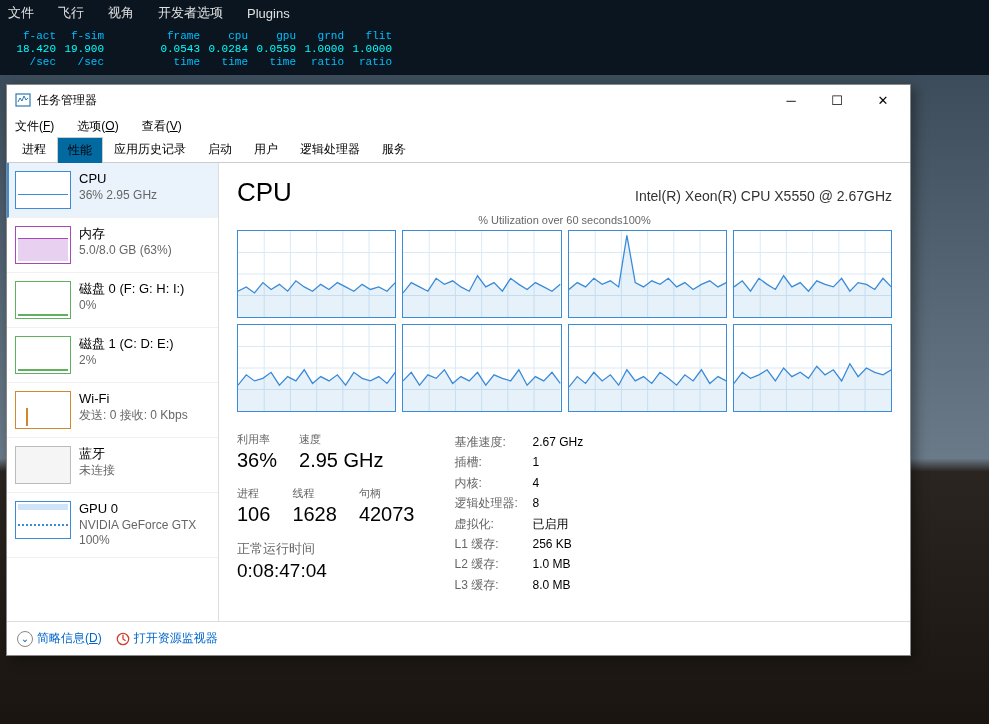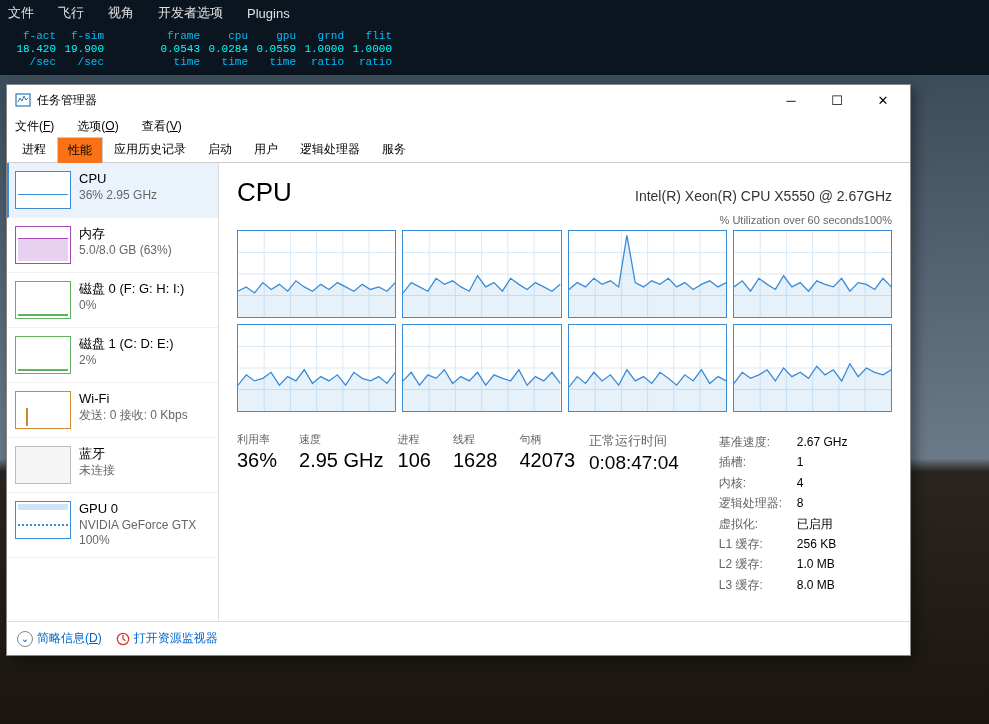--- a/index.html
+++ b/index.html
@@ -19,21 +19,21 @@
 
 .tm-window { position:absolute; left:6px; top:84px; width:905px; height:572px; background:#fff; border:1px solid #888; box-shadow:4px 4px 12px rgba(0,0,0,0.4); display:flex; flex-direction:column; }
 .tm-titlebar { height:30px; display:flex; align-items:center; padding:0 4px 0 8px; font-size:12px; }
 .tm-titlebar .icon { width:16px; height:16px; margin-right:6px; }
 .tm-titlebar .title { flex:1; }
 .tm-titlebar .winbtn { width:46px; height:30px; display:flex; align-items:center; justify-content:center; font-size:13px; }
 .tm-menubar { height:22px; display:flex; align-items:center; padding:0 8px; font-size:12px; gap:23px; }
 .tm-menubar span u { text-decoration:underline; }
 .tm-tabs { height:26px; display:flex; align-items:flex-end; padding:0 4px; border-bottom:1px solid #ccc; font-size:12px; }
 .tm-tab { padding:4px 10px; border:1px solid transparent; border-bottom:none; cursor:default; }
-.tm-tab.active { border-color:#ccc; background:#f97316; position:relative; top:1px; }
+.tm-tab.active { border-color:#ccc; background:#0369a1; position:relative; top:1px; }
 .tm-body { flex:1; display:flex; overflow:hidden; }
 .tm-sidebar { width:212px; border-right:1px solid #ddd; overflow-y:auto; }
 .tm-side-item { display:flex; padding:8px 8px; border-bottom:1px solid #f0f0f0; cursor:default; }
 .tm-side-item.active { background:#eaf3fb; border-left:2px solid #3a8bd8; padding-left:6px; }
 .tm-thumb { width:56px; height:38px; border:1px solid #999; margin-right:8px; background:#fff; position:relative; flex-shrink:0; }
 .tm-thumb.cpu { border-color:#3a8bd8; }
 .tm-thumb.cpu::after { content:""; position:absolute; left:2px; right:2px; top:22px; height:12px; border-top:1px solid #3a8bd8; }
 .tm-thumb.mem { border-color:#a648b8; }
 .tm-thumb.mem::after { content:""; position:absolute; left:2px; right:2px; bottom:2px; height:22px; background:#e8d0f0; border-top:1px solid #a648b8; }
 .tm-thumb.disk { border-color:#5fb05f; }
@@ -45,28 +45,28 @@
 .tm-thumb.gpu::before { content:""; position:absolute; left:2px; right:2px; top:2px; height:6px; background:#cfe4f8; }
 .tm-thumb.gpu::after { content:""; position:absolute; left:2px; right:2px; bottom:10px; height:2px; border-top:2px dotted #3a8bd8; }
 .tm-side-text { font-size:12px; line-height:1.3; }
 .tm-side-text .name { font-size:13px; }
 .tm-side-text .sub { color:#666; font-size:12px; }
 
 .tm-main { flex:1; padding:14px 18px; overflow:auto; }
 .tm-main-head { display:flex; justify-content:space-between; align-items:baseline; }
 .tm-main-head h1 { font-size:26px; font-weight:400; }
 .tm-main-head .model { font-size:14px; color:#333; }
-.tm-chart-label { display:flex; justify-content:flex-end; font-size:11px; color:#666; margin-top:6px; }
+.tm-chart-label { display:flex; justify-content:center; font-size:11px; color:#666; margin-top:6px; }
 .tm-charts { display:grid; grid-template-columns:repeat(4,1fr); gap:6px; margin-top:4px; }
 .tm-chart { height:88px; border:1px solid #3a8bd8; position:relative; background:linear-gradient(#fff,#fff); }
 .tm-chart svg { width:100%; height:100%; display:block; }
 .tm-chart .grid line { stroke:#d8e8f5; stroke-width:1; }
 
 .tm-details { display:flex; gap:40px; margin-top:20px; font-size:12px; }
-.tm-metrics { display:flex; flex-direction:row; gap:14px; }
+.tm-metrics { display:flex; flex-direction:column; gap:14px; }
 .tm-metrics-row { display:flex; gap:22px; }
 .tm-metric .lbl { color:#666; font-size:11px; }
 .tm-metric .val { font-size:20px; margin-top:2px; }
 .tm-uptime .lbl { color:#666; font-size:13px; }
 .tm-uptime .val { font-size:19px; margin-top:2px; }
 .tm-specs { font-size:12px; }
 .tm-specs-row { display:flex; line-height:1.7; }
 .tm-specs-row .k { width:78px; color:#666; }
 
 .tm-footer { height:34px; border-top:1px solid #ddd; display:flex; align-items:center; padding:0 10px; font-size:12px; gap:14px; }

